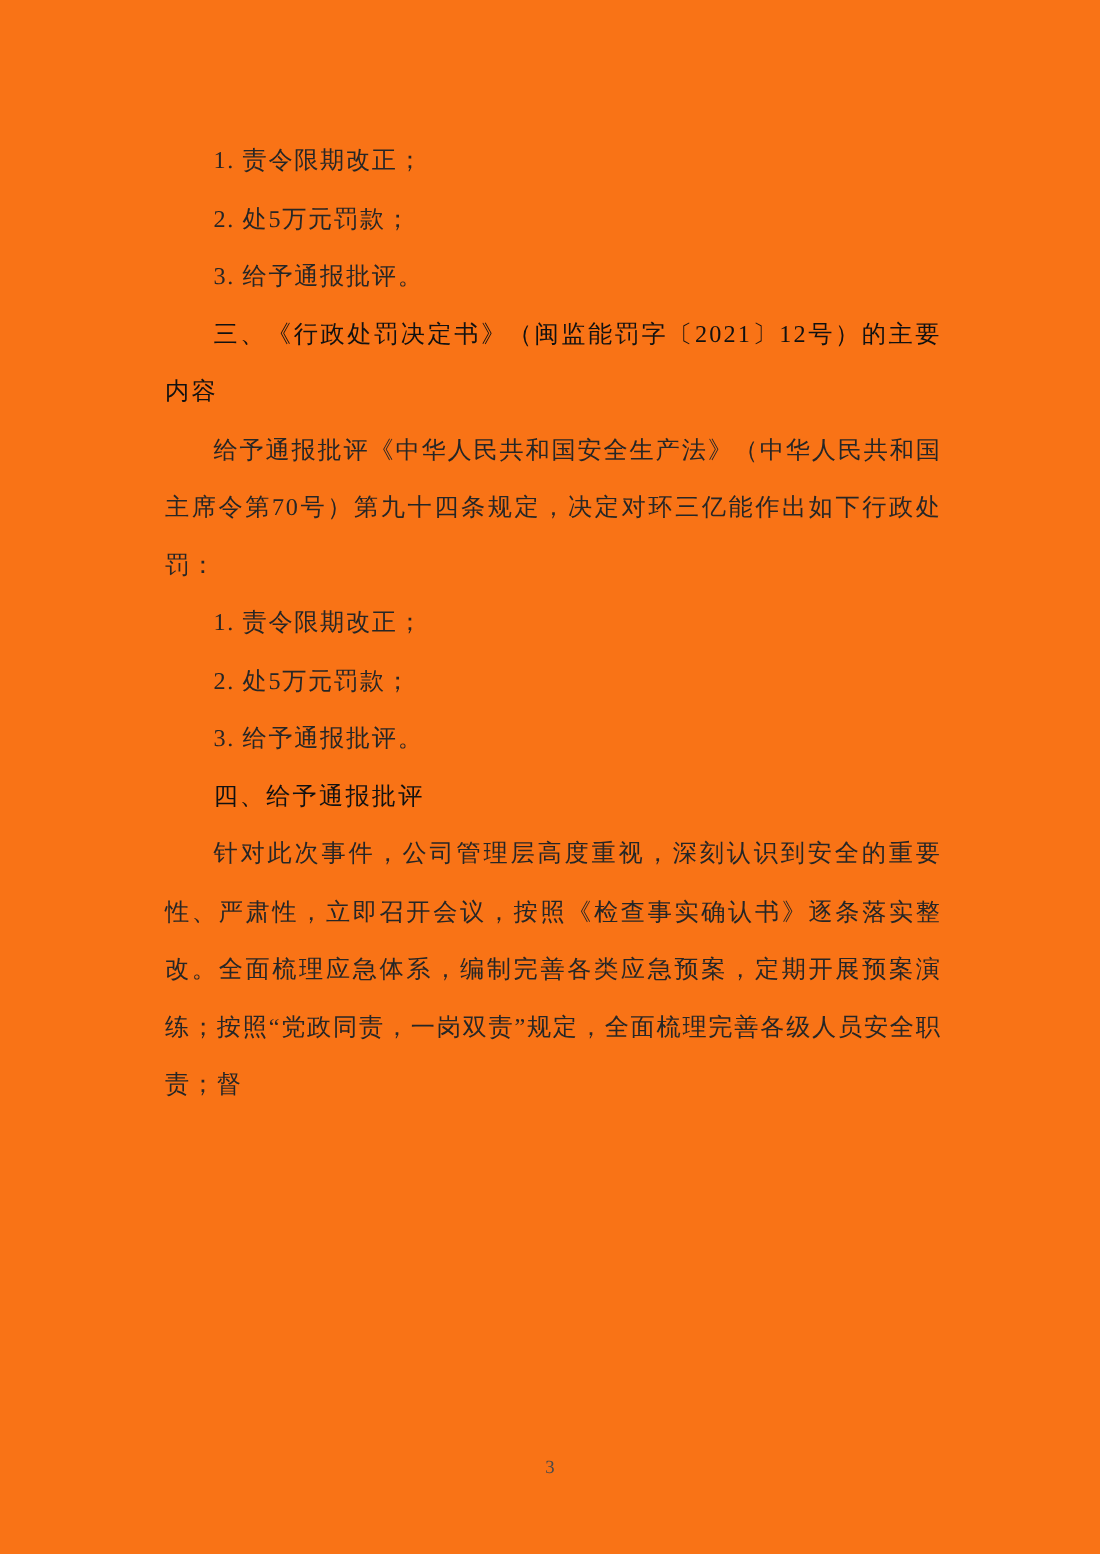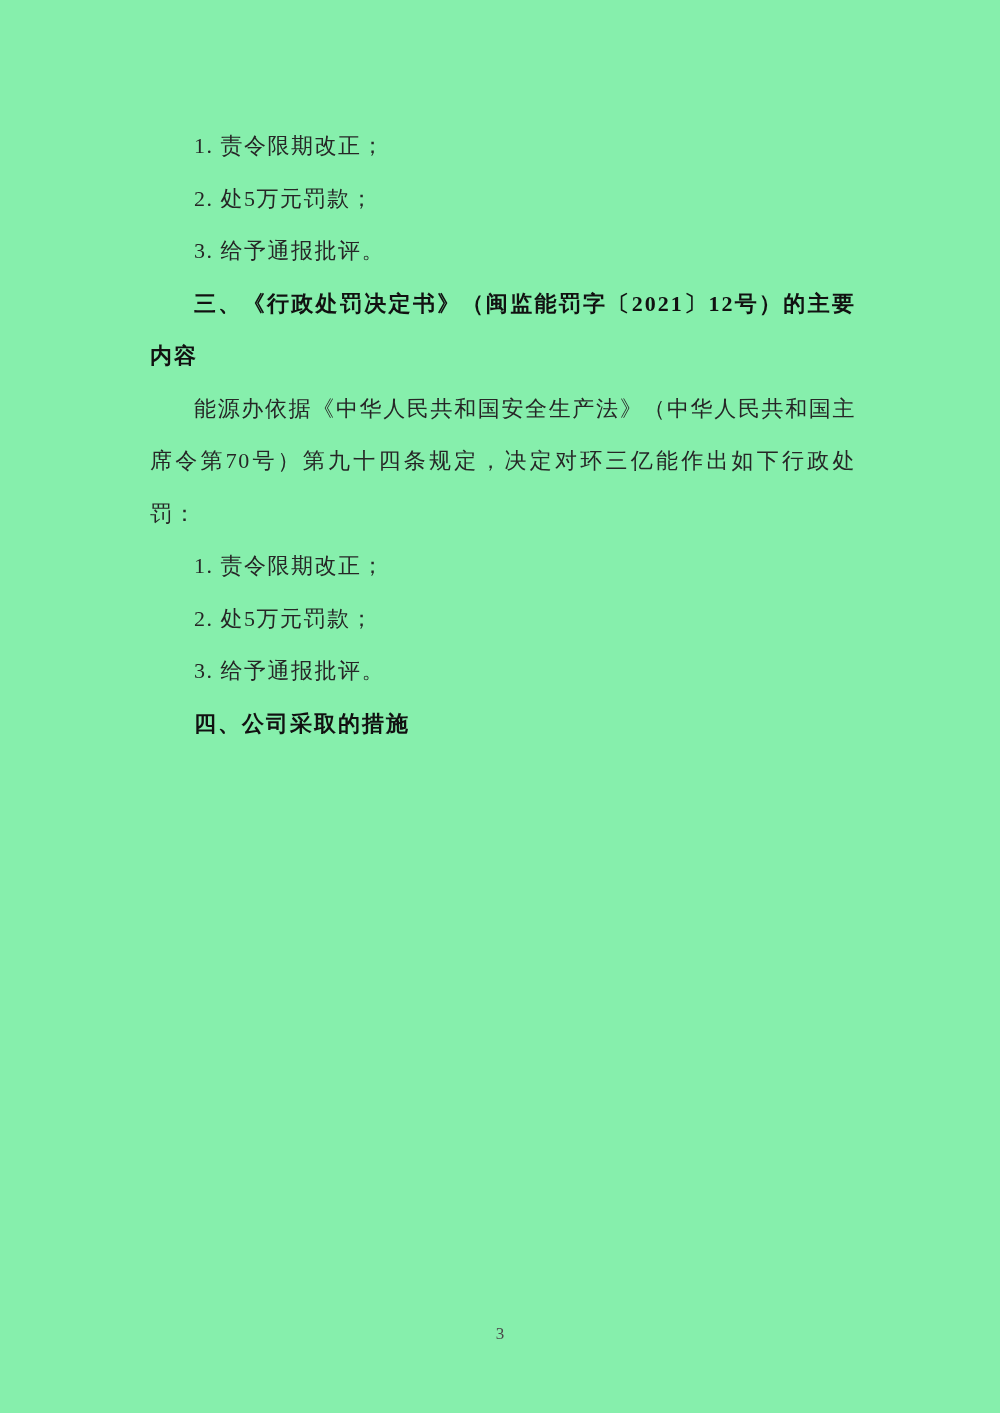--- a/index.html
+++ b/index.html
@@ -5,41 +5,41 @@
   html, body {
     margin: 0;
     padding: 0;
     background: #e9e9e9;
   }
   .page {
     position: relative;
     width: 1000px;
     height: 1413px;
     margin: 0 auto;
-    background: #86efac;
+    background: #f97316;
     font-family: "Liberation Serif", "DejaVu Serif", serif;
     color: #262626;
     overflow: hidden;
   }
   .doc-body {
     position: absolute;
     left: 150px;
     top: 120px;
     width: 706px;
     font-size: 22px;
     line-height: 52.5px;
     letter-spacing: 1.5px;
     text-align: justify;
   }
   .para {
     margin: 0;
     text-indent: 2em;
   }
   .para.heading {
-    font-weight: bold;
+    font-weight: normal;
     color: #111111;
     letter-spacing: 2px;
   }
   .para.list-item {
     text-align: left;
   }
   .footer {
     position: absolute;
     left: 0;
     right: 0;
@@ -52,20 +52,21 @@
 </style>
 </head>
 <body>
 
 <div class="page">
   <div class="doc-body">
     <p class="para list-item">1. 责令限期改正；</p>
     <p class="para list-item">2. 处5万元罚款；</p>
     <p class="para list-item">3. 给予通报批评。</p>
     <p class="para heading">三、《行政处罚决定书》（闽监能罚字〔2021〕12号）的主要内容</p>
-    <p class="para body">能源办依据《中华人民共和国安全生产法》（中华人民共和国主席令第70号）第九十四条规定，决定对环三亿能作出如下行政处罚：</p>
+    <p class="para body">给予通报批评《中华人民共和国安全生产法》（中华人民共和国主席令第70号）第九十四条规定，决定对环三亿能作出如下行政处罚：</p>
     <p class="para list-item">1. 责令限期改正；</p>
     <p class="para list-item">2. 处5万元罚款；</p>
     <p class="para list-item">3. 给予通报批评。</p>
-    <p class="para heading">四、公司采取的措施</p>
+    <p class="para heading">四、给予通报批评</p>
+    <p class="para body">针对此次事件，公司管理层高度重视，深刻认识到安全的重要性、严肃性，立即召开会议，按照《检查事实确认书》逐条落实整改。全面梳理应急体系，编制完善各类应急预案，定期开展预案演练；按照“党政同责，一岗双责”规定，全面梳理完善各级人员安全职责；督</p>
   </div>
   <div class="footer">3</div>
 </div>
 
 </body></html>

